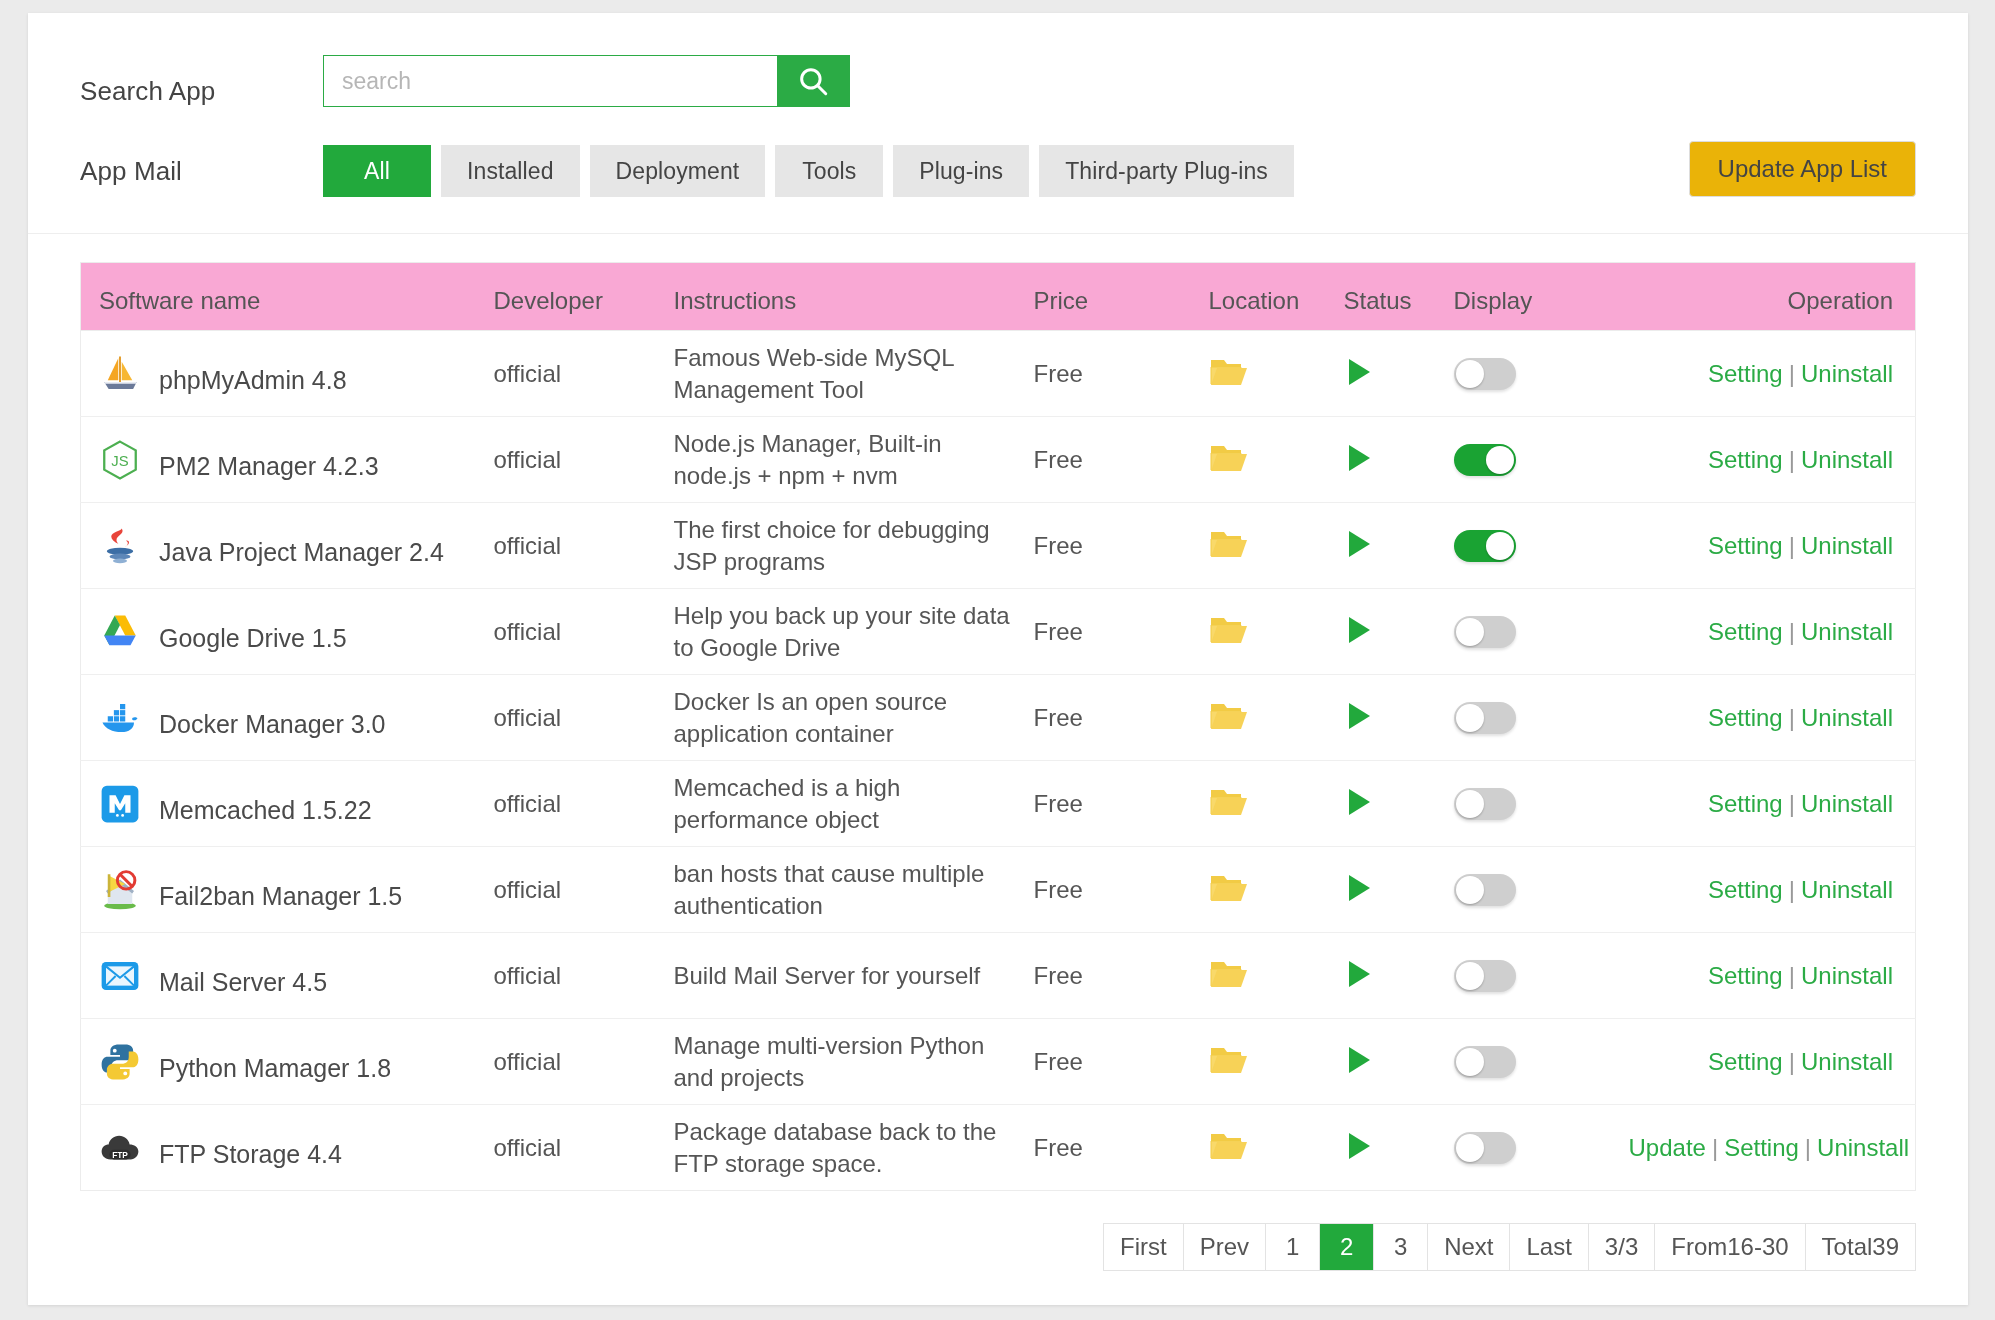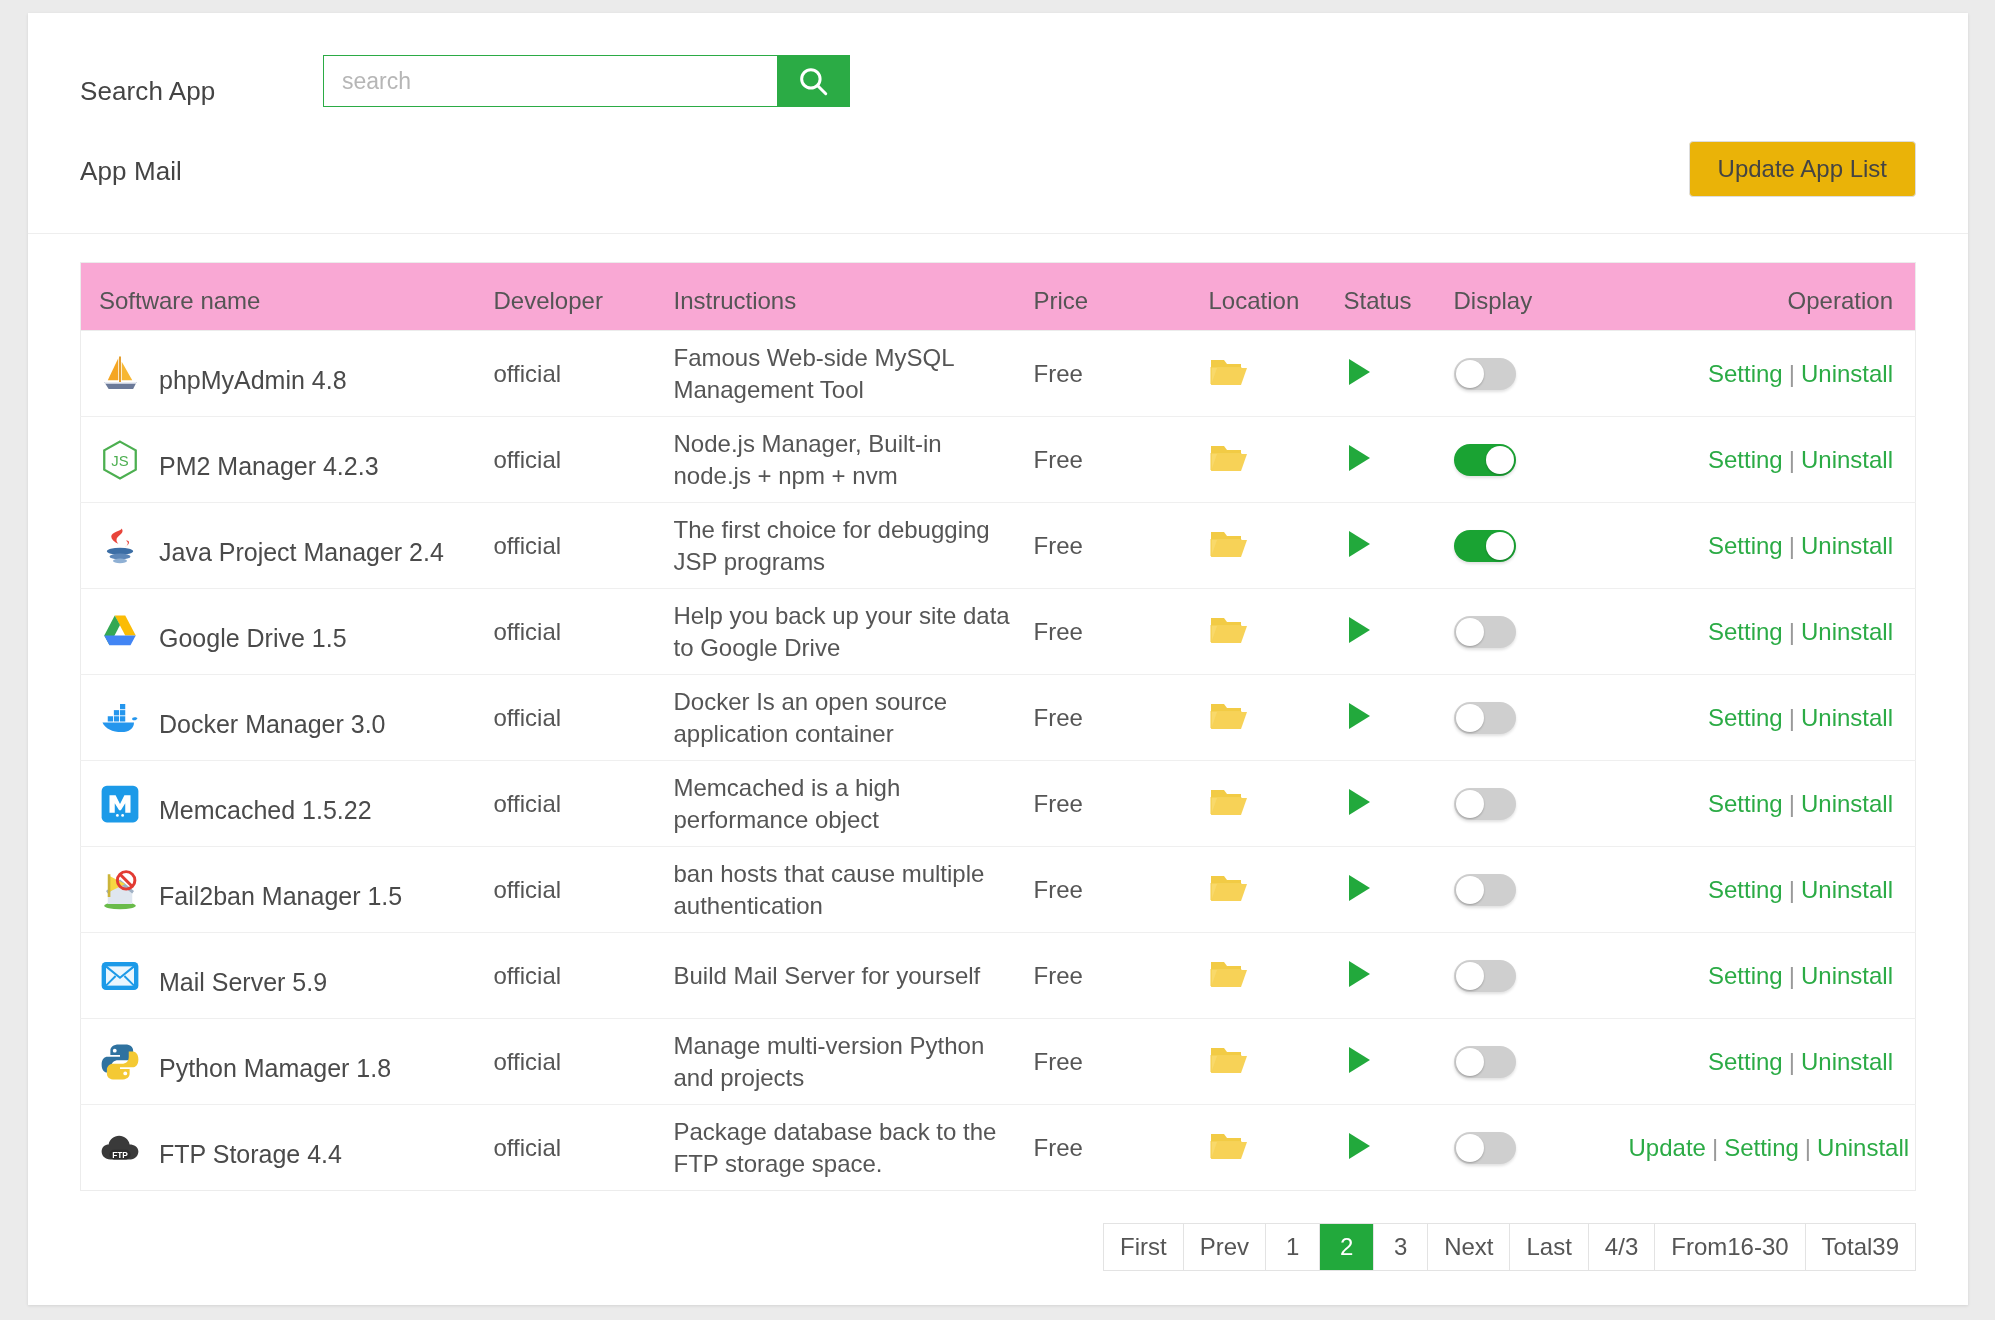--- a/index.html
+++ b/index.html
@@ -165,20 +165,28 @@
               <circle cx="10.5" cy="10.5" r="6.5"></circle>
               <line x1="15.5" y1="15.5" x2="21" y2="21"></line>
             </svg>
           </span>
         </button>
       </div>
     </div>
 
     <div class="row-sort">
       <div class="ctl-label">App Mail</div>
+      <div class="sort-btns">
+        <button class="sort-btn active">All</button>
+        <button class="sort-btn">Installed</button>
+        <button class="sort-btn">Deployment</button>
+        <button class="sort-btn">Tools</button>
+        <button class="sort-btn">Plug-ins</button>
+        <button class="sort-btn">Third-party Plug-ins</button>
+      </div>
       <button class="update-btn">Update App List</button>
     </div>
 
   </div>
 
   <div class="table-area">
     <table class="apptable">
       <thead>
         <tr>
           <th class="col-name">Software name</th>
@@ -484,21 +492,21 @@
             <td class="col-name">
        <div class="namecell">
          <span>
                   <svg class="appicon" viewBox="0 0 48 48">
                     <rect x="3" y="8" width="42" height="32" rx="5" fill="#1c9ae8"></rect>
                     <rect x="8" y="13" width="32" height="22" fill="#eaf6fe"></rect>
                     <path d="M8 13 L24 26 L40 13" fill="none" stroke="#1c9ae8" stroke-width="2.4"></path>
                     <path d="M8 35 L19 24 M40 35 L29 24" fill="none" stroke="#1c9ae8" stroke-width="2.2"></path>
                   </svg>
                 </span>
-         <span class="appname">Mail Server 5.9</span>
+         <span class="appname">Mail Server 4.5</span>
        </div>
      </td>
      <td class="col-dev dev">official</td>
      <td class="col-instr">
        <div class="instr">Build Mail Server for yourself</div>
      </td>
      <td class="col-price price">Free</td>
      <td class="col-loc iconcell">
        <button class="folder-btn"><svg width="40" height="34" viewBox="0 0 40 34">
                   <path d="M2 5 h13 l3 4 h14 v4 H2 Z" fill="#f2cb45"></path>
@@ -605,19 +613,19 @@
 
   <div class="pager-wrap">
     <div class="pager">
       <div class="pg">First</div>
       <div class="pg">Prev</div>
       <div class="pg num">1</div>
       <div class="pg num active">2</div>
       <div class="pg num">3</div>
       <div class="pg">Next</div>
       <div class="pg">Last</div>
-      <div class="pg info">4/3</div>
+      <div class="pg info">3/3</div>
       <div class="pg info">From16-30</div>
       <div class="pg info">Total39</div>
     </div>
   </div>
 
 </div>
 
 </body></html>

